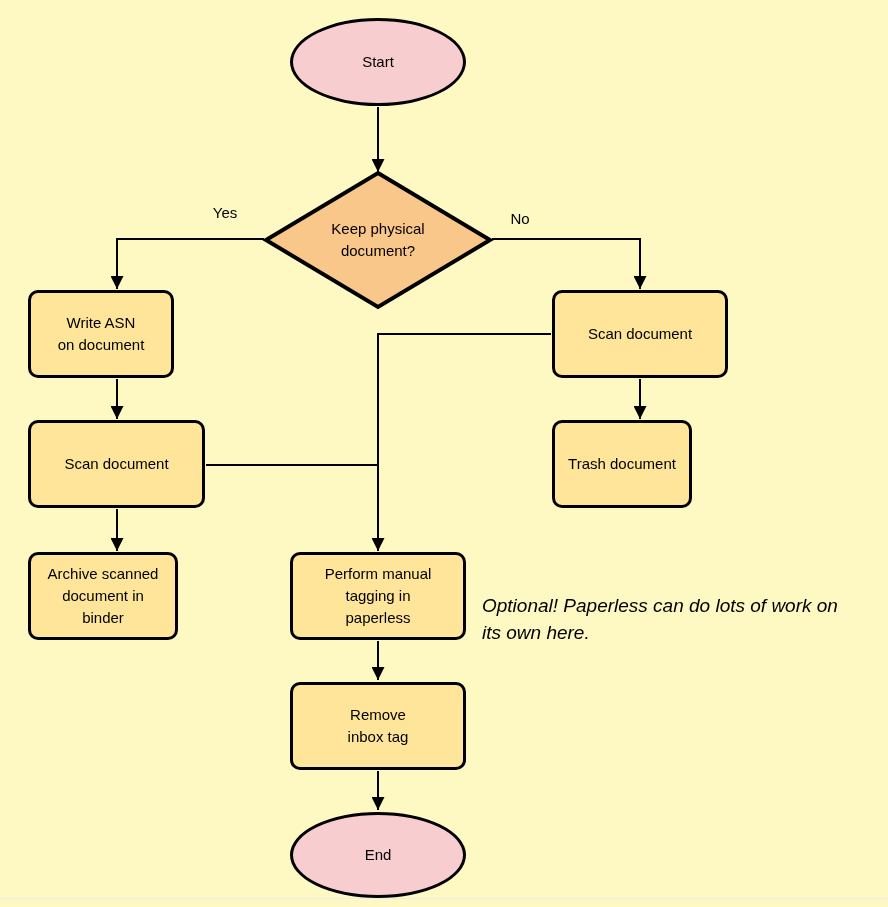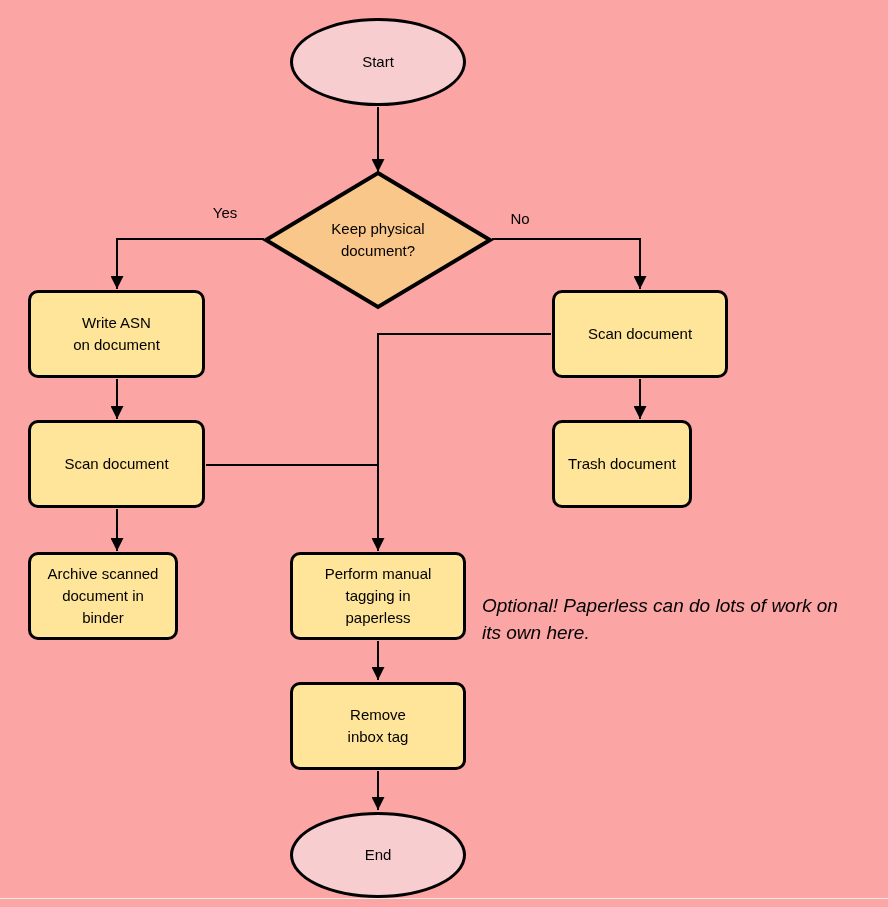--- a/index.html
+++ b/index.html
@@ -1,20 +1,20 @@
 <!DOCTYPE html>
 <html style="--terminator-fill: #F8CDD0; --decision-fill: #FAC78A; --process-fill: #FFE599; --stroke: #000000; --divider: #ECECEC;"><head>
 <meta charset="utf-8">
 <style>
   html, body { margin: 0; padding: 0; background: #ffffff; }
   .canvas {
     position: relative;
     width: 888px;
     height: 907px;
-    background: #fca5a5;
+    background: #fef9c3;
     font-family: "Liberation Sans", sans-serif;
     color: #000000;
     overflow: hidden;
   }
   svg.edge-layer {
     position: absolute;
     left: 0; top: 0;
     width: 888px; height: 907px;
     pointer-events: none;
   }
@@ -82,21 +82,21 @@
     position: absolute;
     left: 0;
     top: 898px;
     width: 888px;
     height: 1px;
     background: var(--divider, #ECECEC);
   }
 
   
   #n-start      { left: 290px; top: 18px;  width: 176px; height: 88px; }
-  #n-write-asn  { left: 28px;  top: 290px; width: 177px; height: 88px; }
+  #n-write-asn  { left: 28px;  top: 290px; width: 146px; height: 88px; }
   #n-scan-yes   { left: 28px;  top: 420px; width: 177px; height: 88px; }
   #n-archive    { left: 28px;  top: 552px; width: 150px; height: 88px; }
   #n-scan-no    { left: 552px; top: 290px; width: 176px; height: 88px; }
   #n-trash      { left: 552px; top: 420px; width: 140px; height: 88px; }
   #n-tagging    { left: 290px; top: 552px; width: 176px; height: 88px; }
   #n-remove-tag { left: 290px; top: 682px; width: 176px; height: 88px; }
   #n-end        { left: 290px; top: 812px; width: 176px; height: 86px; }
   #decision-svg   { left: 261px; top: 169px; }
   #decision-label { left: 266px; top: 173px; width: 224px; height: 134px; }
   #lbl-yes { left: 202px; top: 204px; }

